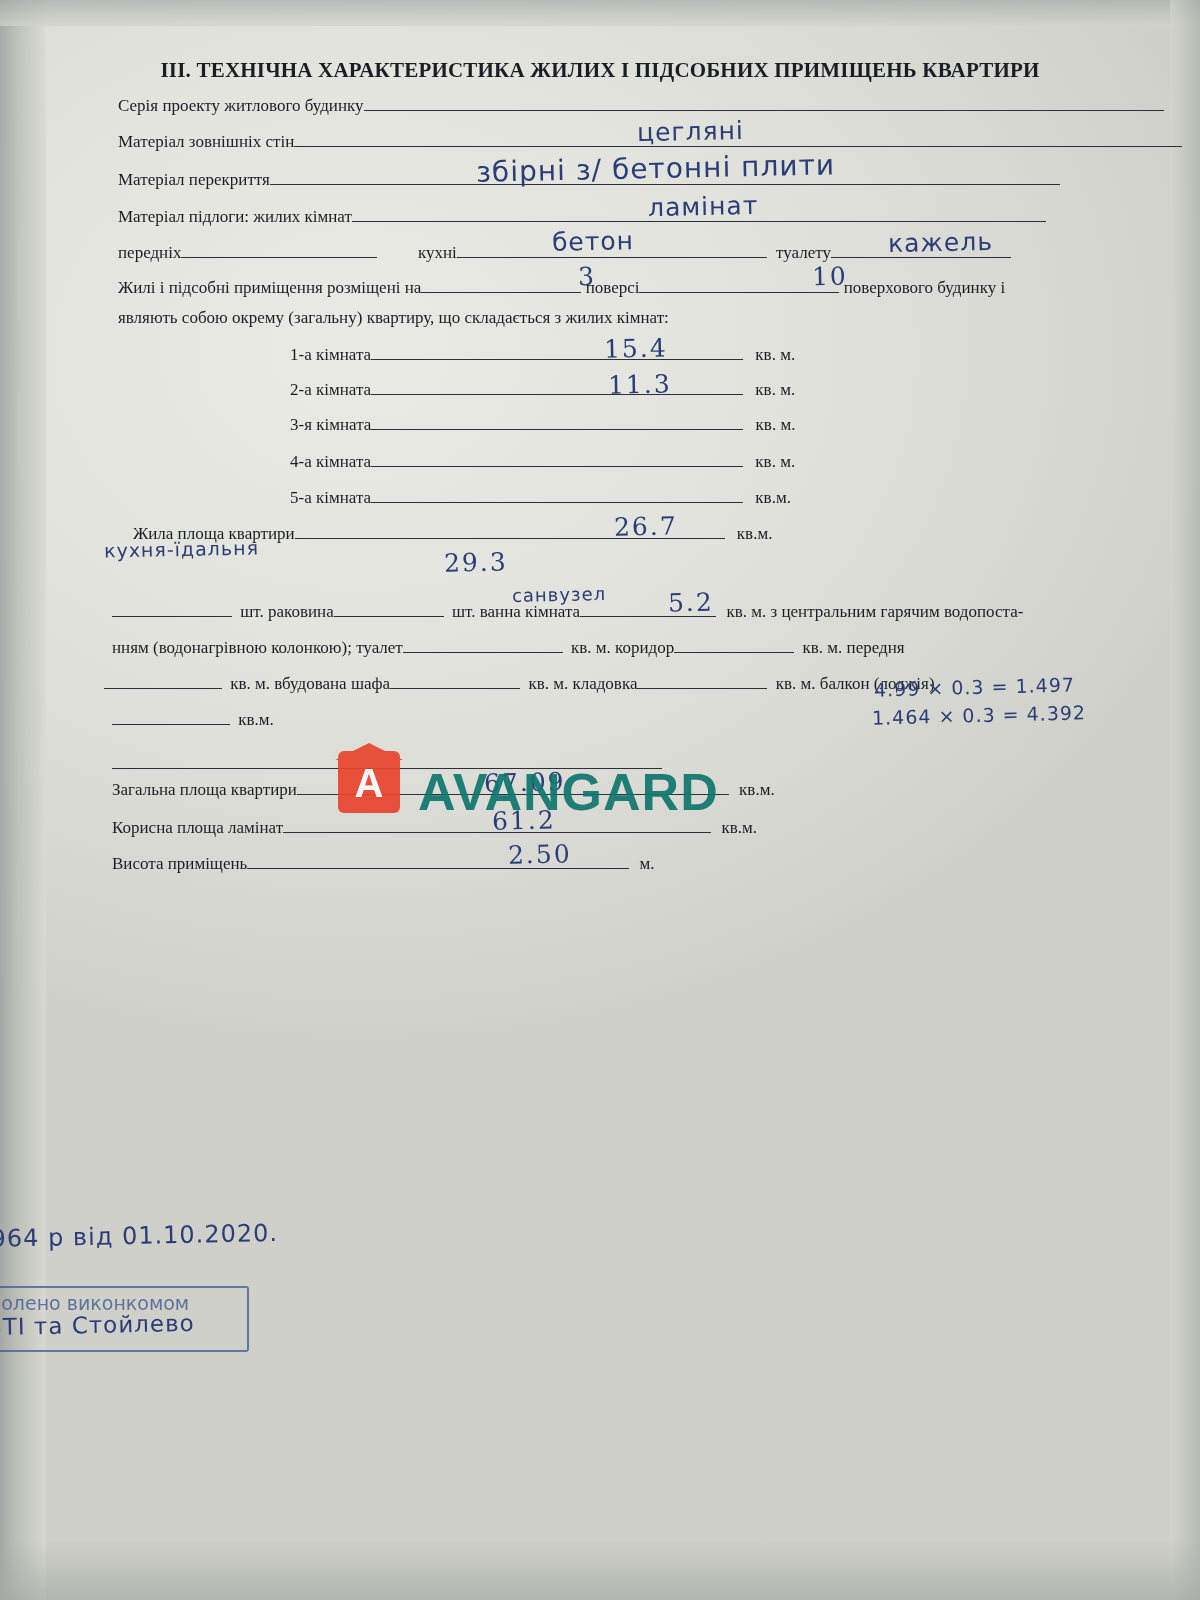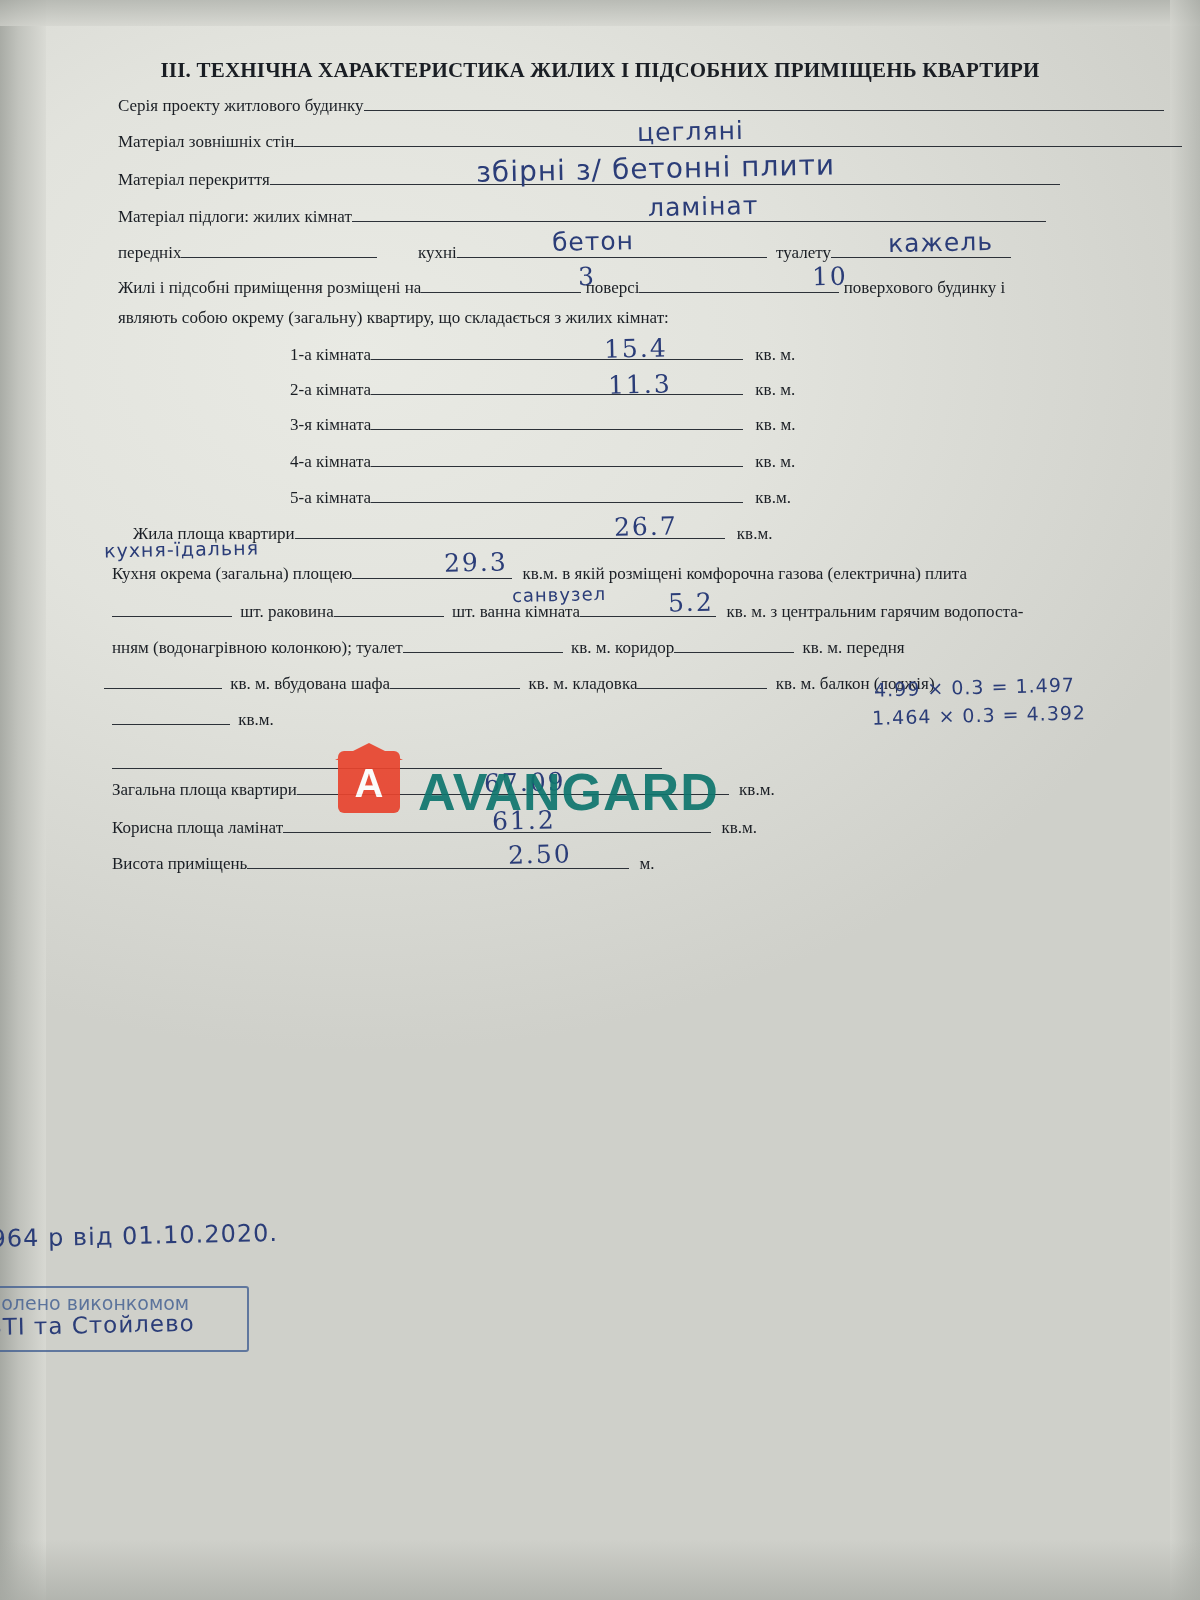--- a/index.html
+++ b/index.html
@@ -248,24 +248,20 @@
       <span class="lbl" style="margin-left:8px;">кв.м.</span>
     </div>
 
     <div class="row" style="left:118px; top:522px;margin-left:15px;">
       <span class="lbl">Жила площа квартири</span><span class="line" style="width:430px;"></span>
       <span class="lbl" style="margin-left:8px;">кв.м.</span>
     </div>
     <div class="hw num" style="left:614px; top:512px;">26.7</div>
 
     <div class="hw small" style="left:104px; top:538px; font-size:19px;">кухня-їдальня</div>
-    <div class="row" style="left:112px; top:562px;">
-      <span class="lbl">Кухня окрема (загальна) площею</span><span class="line" style="width:160px;"></span>
-      <span class="lbl" style="margin-left:6px;">кв.м. в якій розміщені комфорочна газова (електрична) плита</span>
-    </div>
     <div class="hw num" style="left:444px; top:548px;">29.3</div>
 
     <div class="hw small" style="left:512px; top:584px; font-size:18px;">санвузел</div>
     <div class="row" style="left:112px; top:600px;">
       <span class="line" style="width:120px;"></span>
       <span class="lbl" style="margin-left:4px;">шт. раковина</span><span class="line" style="width:110px;"></span>
       <span class="lbl" style="margin-left:4px;">шт. ванна кімната</span><span class="line" style="width:136px;"></span>
       <span class="lbl" style="margin-left:6px;">кв. м. з центральним гарячим водопоста-</span>
     </div>
     <div class="hw num" style="left:668px; top:588px;">5.2</div>

